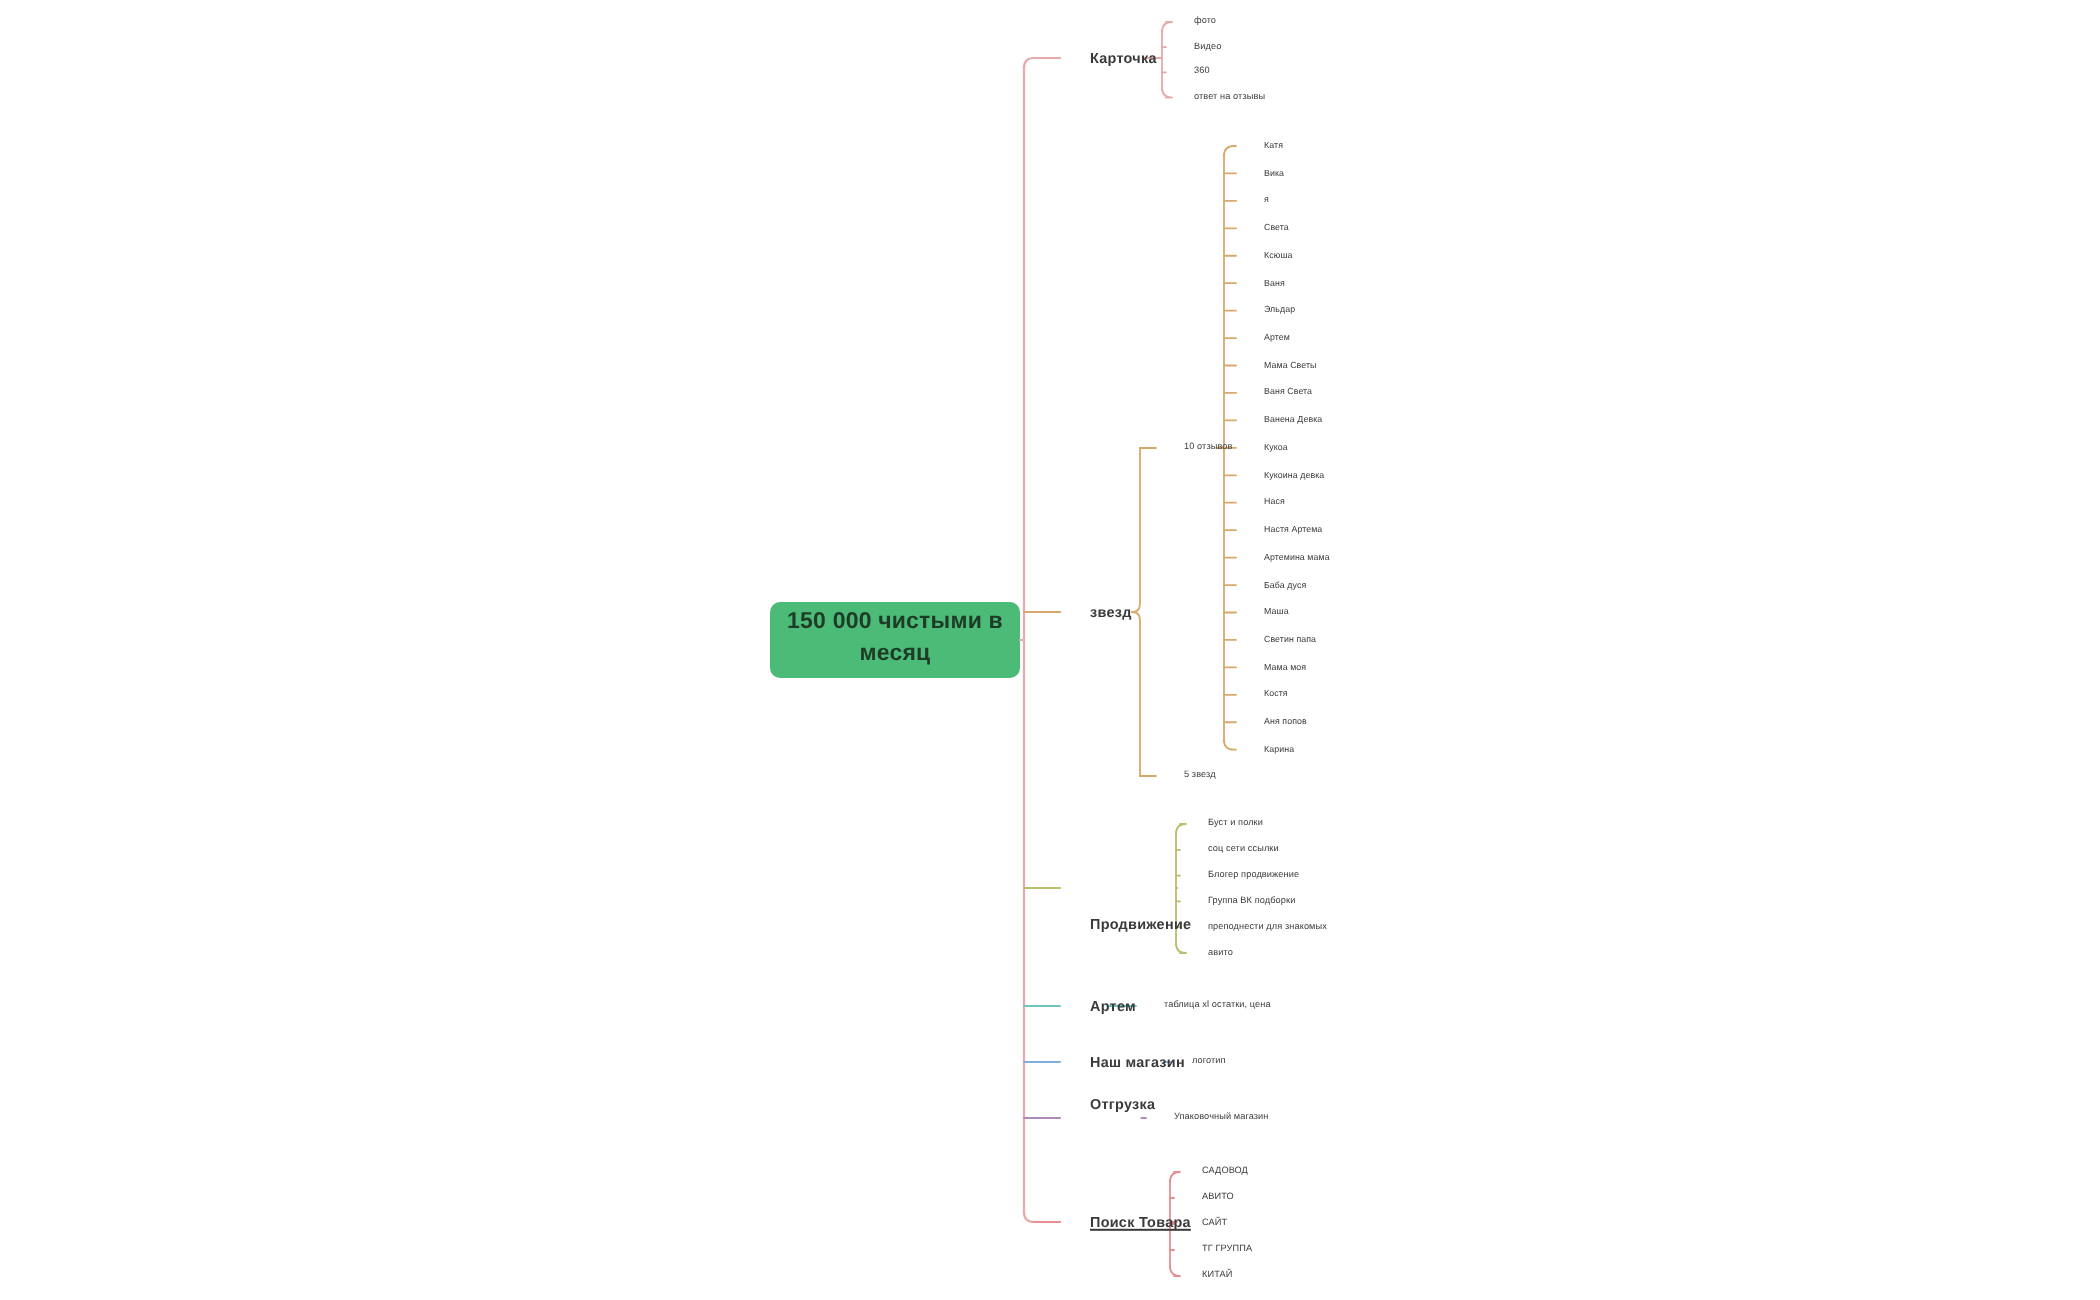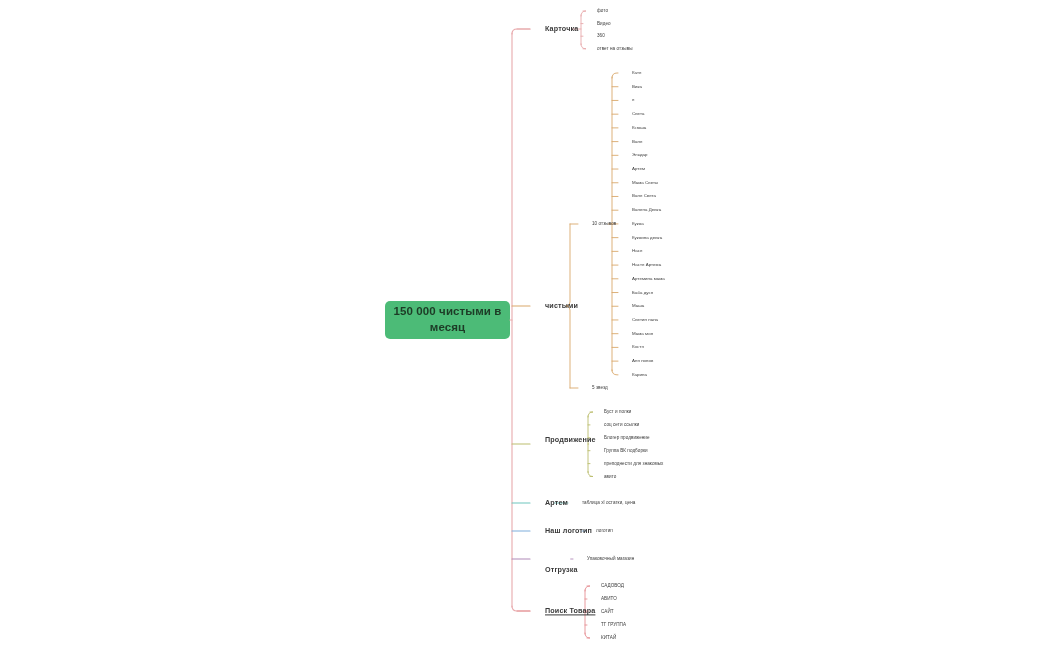--- a/index.html
+++ b/index.html
@@ -124,21 +124,21 @@
     <path d="M585 625 L587 625" fill="none" stroke="#E58F93" stroke-width="0.9" stroke-linecap="round" stroke-linejoin="round"></path>
   </svg>
 
 <div id="labels">
     <div class="root-node" style="left: 385px; top: 301px; width: 125px; height: 38px; color: rgb(29, 59, 38);">150 000 чистыми в месяц</div>
     <div class="node-label lvl1 right" style="left: 533px; top: 29px; color: rgb(58, 58, 58);">Карточка</div>
     <div class="node-label lvl2 right" style="left: 585px; top: 11px; color: rgb(58, 58, 58);">фото</div>
     <div class="node-label lvl2 right" style="left: 585px; top: 23.6px; color: rgb(58, 58, 58);">Видео</div>
     <div class="node-label lvl2 right" style="left: 585px; top: 36.2px; color: rgb(58, 58, 58);">360</div>
     <div class="node-label lvl2 right" style="left: 585px; top: 48.8px; color: rgb(58, 58, 58);">ответ на отзывы</div>
-    <div class="node-label lvl1 right" style="left: 533px; top: 306px; color: rgb(58, 58, 58);">чистыми</div>
+    <div class="node-label lvl1 right" style="left: 533px; top: 306px; color: rgb(58, 58, 58);">звезд</div>
     <div class="node-label lvl2 right" style="left: 580px; top: 224px; color: rgb(58, 58, 58);">10 отзывов</div>
     <div class="node-label lvl2 right" style="left: 580px; top: 388px; color: rgb(58, 58, 58);">5 звезд</div>
     <div class="node-label lvl3 right" style="left: 620px; top: 73px; color: rgb(58, 58, 58);">Катя</div>
     <div class="node-label lvl3 right" style="left: 620px; top: 86.72px; color: rgb(58, 58, 58);">Вика</div>
     <div class="node-label lvl3 right" style="left: 620px; top: 100.44px; color: rgb(58, 58, 58);">я</div>
     <div class="node-label lvl3 right" style="left: 620px; top: 114.16px; color: rgb(58, 58, 58);">Света</div>
     <div class="node-label lvl3 right" style="left: 620px; top: 127.88px; color: rgb(58, 58, 58);">Ксюша</div>
     <div class="node-label lvl3 right" style="left: 620px; top: 141.6px; color: rgb(58, 58, 58);">Ваня</div>
     <div class="node-label lvl3 right" style="left: 620px; top: 155.32px; color: rgb(58, 58, 58);">Эльдар</div>
     <div class="node-label lvl3 right" style="left: 620px; top: 169.04px; color: rgb(58, 58, 58);">Артем</div>
@@ -150,32 +150,32 @@
     <div class="node-label lvl3 right" style="left: 620px; top: 251.36px; color: rgb(58, 58, 58);">Нася</div>
     <div class="node-label lvl3 right" style="left: 620px; top: 265.08px; color: rgb(58, 58, 58);">Настя Артема</div>
     <div class="node-label lvl3 right" style="left: 620px; top: 278.8px; color: rgb(58, 58, 58);">Артемина мама</div>
     <div class="node-label lvl3 right" style="left: 620px; top: 292.52px; color: rgb(58, 58, 58);">Баба дуся</div>
     <div class="node-label lvl3 right" style="left: 620px; top: 306.24px; color: rgb(58, 58, 58);">Маша</div>
     <div class="node-label lvl3 right" style="left: 620px; top: 319.96px; color: rgb(58, 58, 58);">Светин папа</div>
     <div class="node-label lvl3 right" style="left: 620px; top: 333.68px; color: rgb(58, 58, 58);">Мама моя</div>
     <div class="node-label lvl3 right" style="left: 620px; top: 347.4px; color: rgb(58, 58, 58);">Костя</div>
     <div class="node-label lvl3 right" style="left: 620px; top: 361.12px; color: rgb(58, 58, 58);">Аня попов</div>
     <div class="node-label lvl3 right" style="left: 620px; top: 374.84px; color: rgb(58, 58, 58);">Карина</div>
-    <div class="node-label lvl1 right" style="left: 533px; top: 440px; color: rgb(58, 58, 58);">Продвижение</div>
+    <div class="node-label lvl1 right" style="left: 533px; top: 462px; color: rgb(58, 58, 58);">Продвижение</div>
     <div class="node-label lvl2 right" style="left: 592px; top: 412px; color: rgb(58, 58, 58);">Буст и полки</div>
     <div class="node-label lvl2 right" style="left: 592px; top: 424.9px; color: rgb(58, 58, 58);">соц сети ссылки</div>
     <div class="node-label lvl2 right" style="left: 592px; top: 437.8px; color: rgb(58, 58, 58);">Блогер продвижение</div>
     <div class="node-label lvl2 right" style="left: 592px; top: 450.7px; color: rgb(58, 58, 58);">Группа ВК подборки</div>
     <div class="node-label lvl2 right" style="left: 592px; top: 463.6px; color: rgb(58, 58, 58);">преподнести для знакомых</div>
     <div class="node-label lvl2 right" style="left: 592px; top: 476.5px; color: rgb(58, 58, 58);">авито</div>
     <div class="node-label lvl1 right" style="left: 533px; top: 503px; color: rgb(58, 58, 58);">Артем</div>
     <div class="node-label lvl2 right" style="left: 570px; top: 503px; color: rgb(58, 58, 58);">таблица xl остатки, цена</div>
-    <div class="node-label lvl1 right" style="left: 533px; top: 531px; color: rgb(58, 58, 58);">Наш логотип</div>
+    <div class="node-label lvl1 right" style="left: 533px; top: 531px; color: rgb(58, 58, 58);">Наш магазин</div>
     <div class="node-label lvl2 right" style="left: 584px; top: 531px; color: rgb(58, 58, 58);">логотип</div>
-    <div class="node-label lvl1 right" style="left: 533px; top: 570px; color: rgb(58, 58, 58);">Отгрузка</div>
+    <div class="node-label lvl1 right" style="left: 533px; top: 552px; color: rgb(58, 58, 58);">Отгрузка</div>
     <div class="node-label lvl2 right" style="left: 575px; top: 559px; color: rgb(58, 58, 58);">Упаковочный магазин</div>
     <div class="node-label lvl1 right" style="left: 533px; top: 611px; color: rgb(58, 58, 58); text-decoration: underline;">Поиск Товара</div>
     <div class="node-label lvl2 right" style="left: 589px; top: 586px; color: rgb(58, 58, 58);">САДОВОД</div>
     <div class="node-label lvl2 right" style="left: 589px; top: 599px; color: rgb(58, 58, 58);">АВИТО</div>
     <div class="node-label lvl2 right" style="left: 589px; top: 612px; color: rgb(58, 58, 58);">САЙТ</div>
     <div class="node-label lvl2 right" style="left: 589px; top: 625px; color: rgb(58, 58, 58);">ТГ ГРУППА</div>
     <div class="node-label lvl2 right" style="left: 589px; top: 638px; color: rgb(58, 58, 58);">КИТАЙ</div>
   </div>
 
 </body></html>

